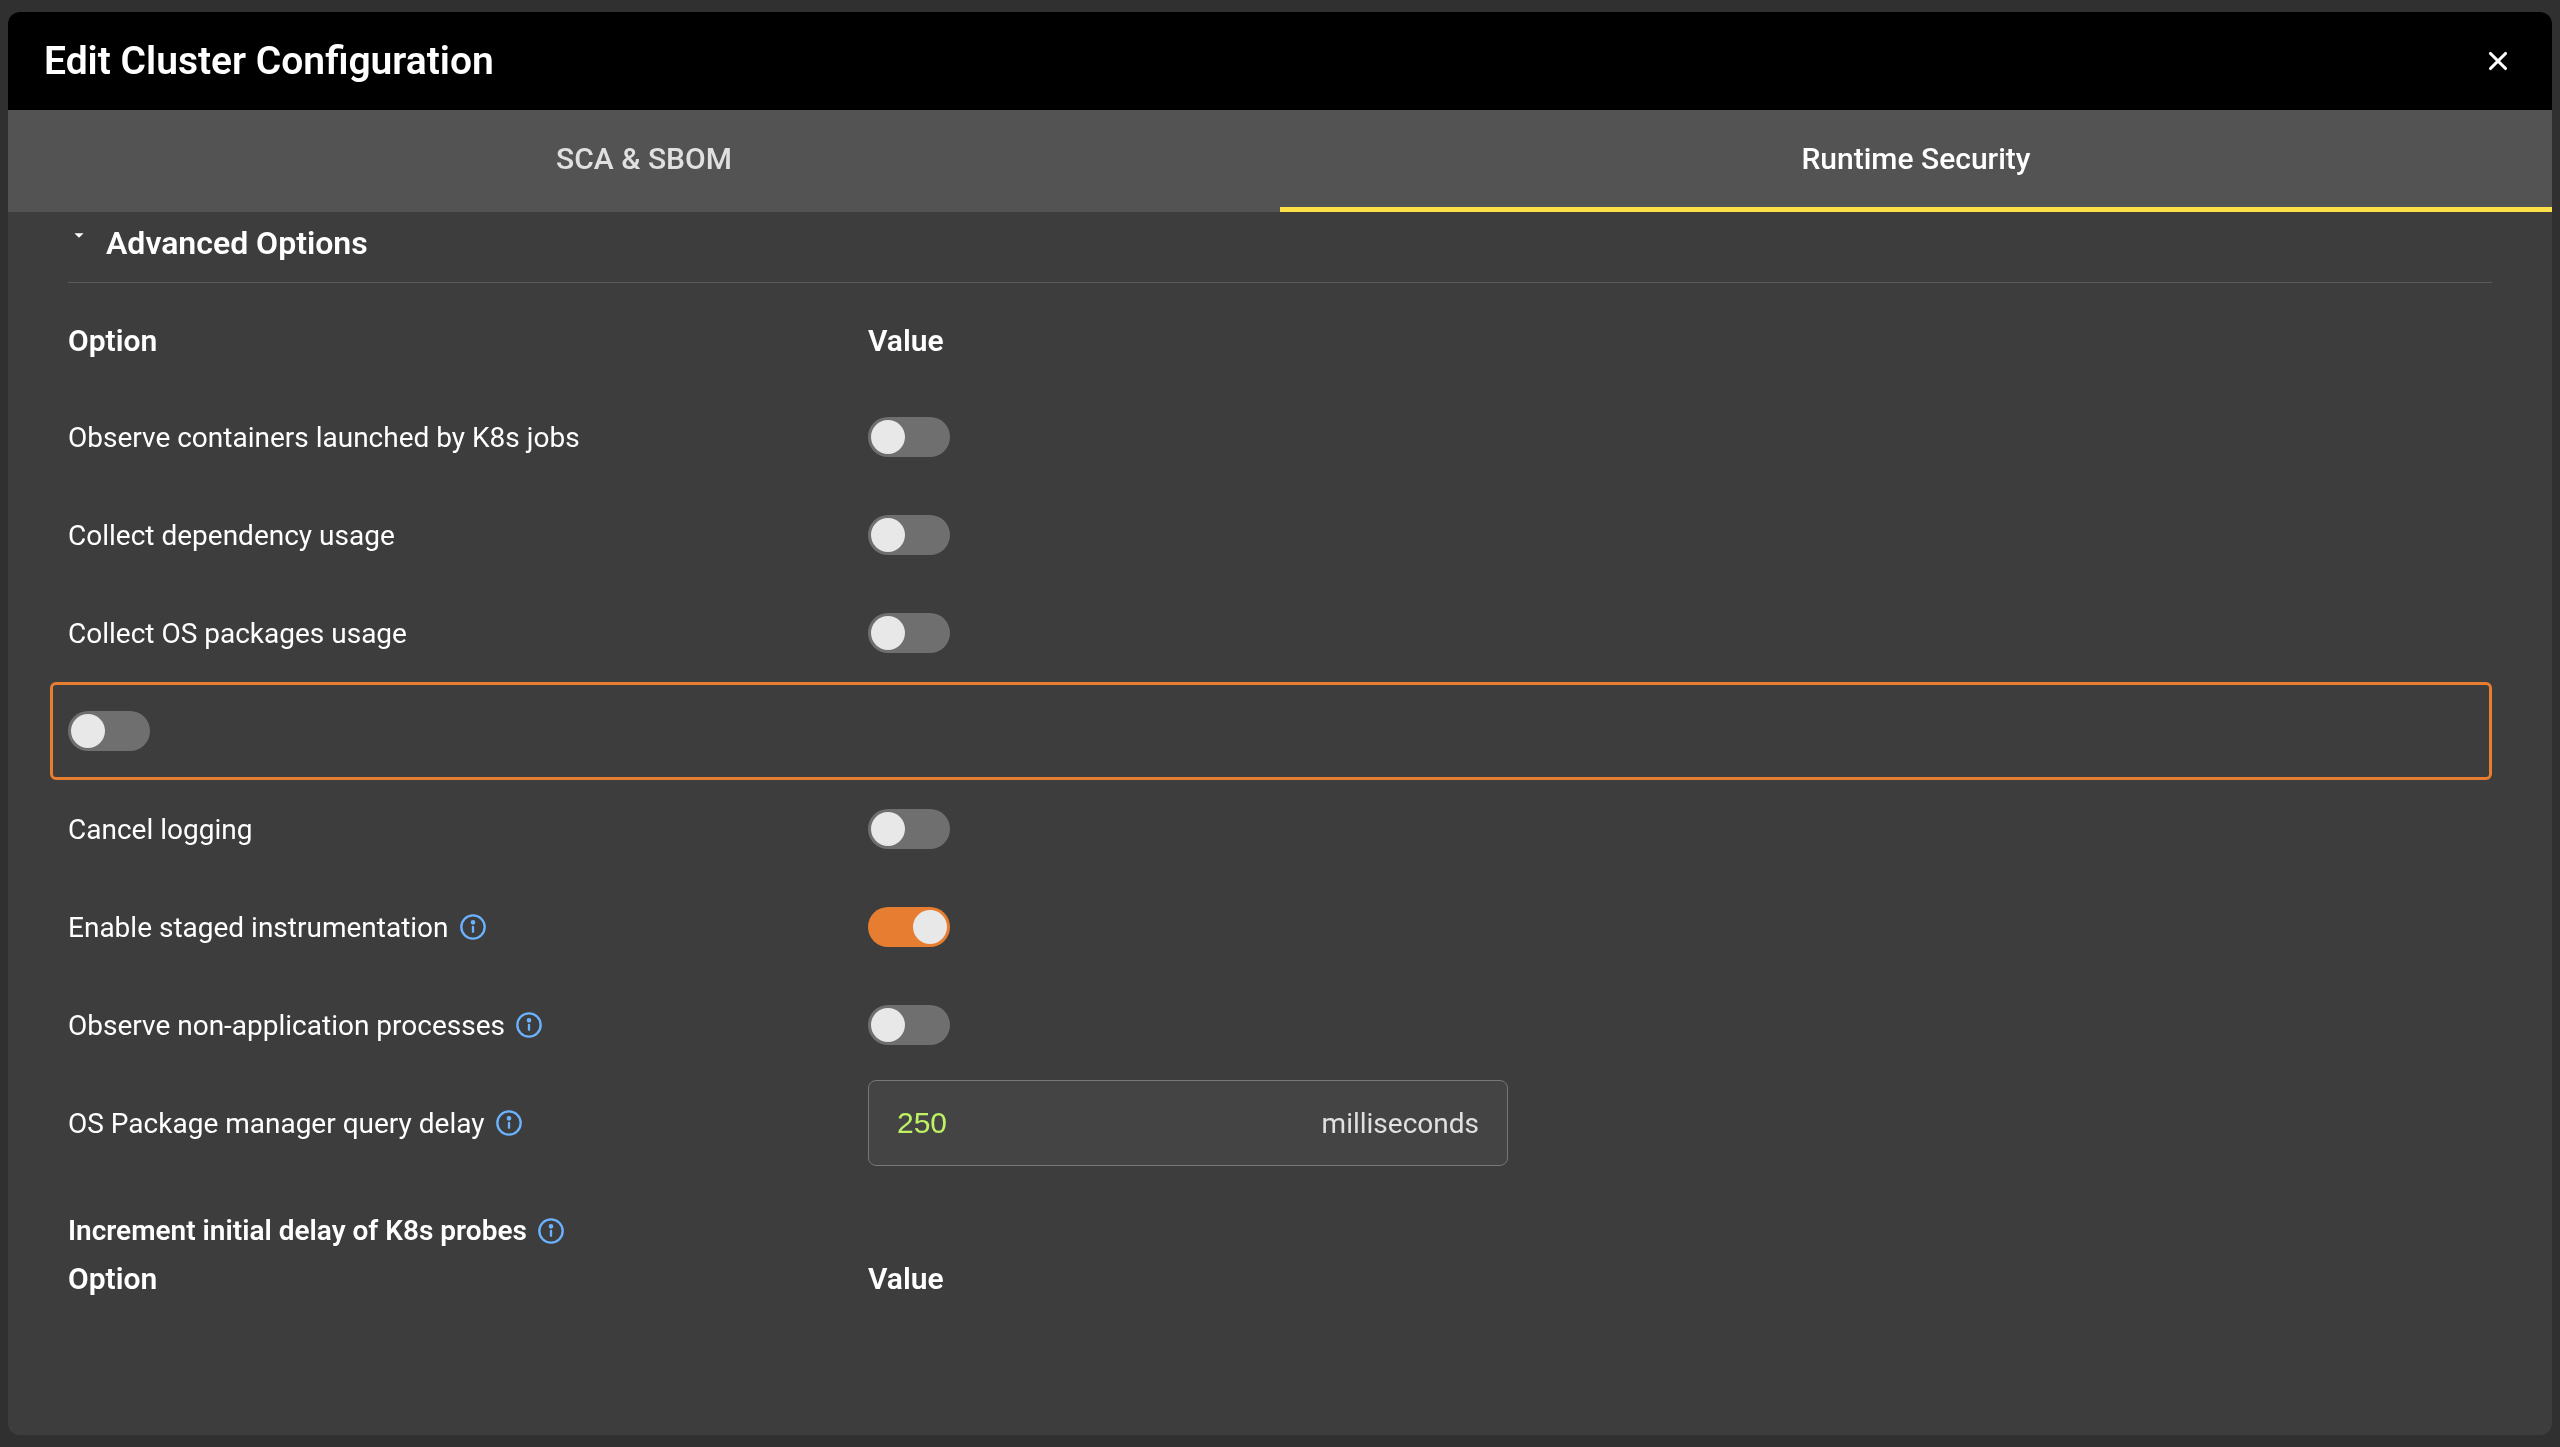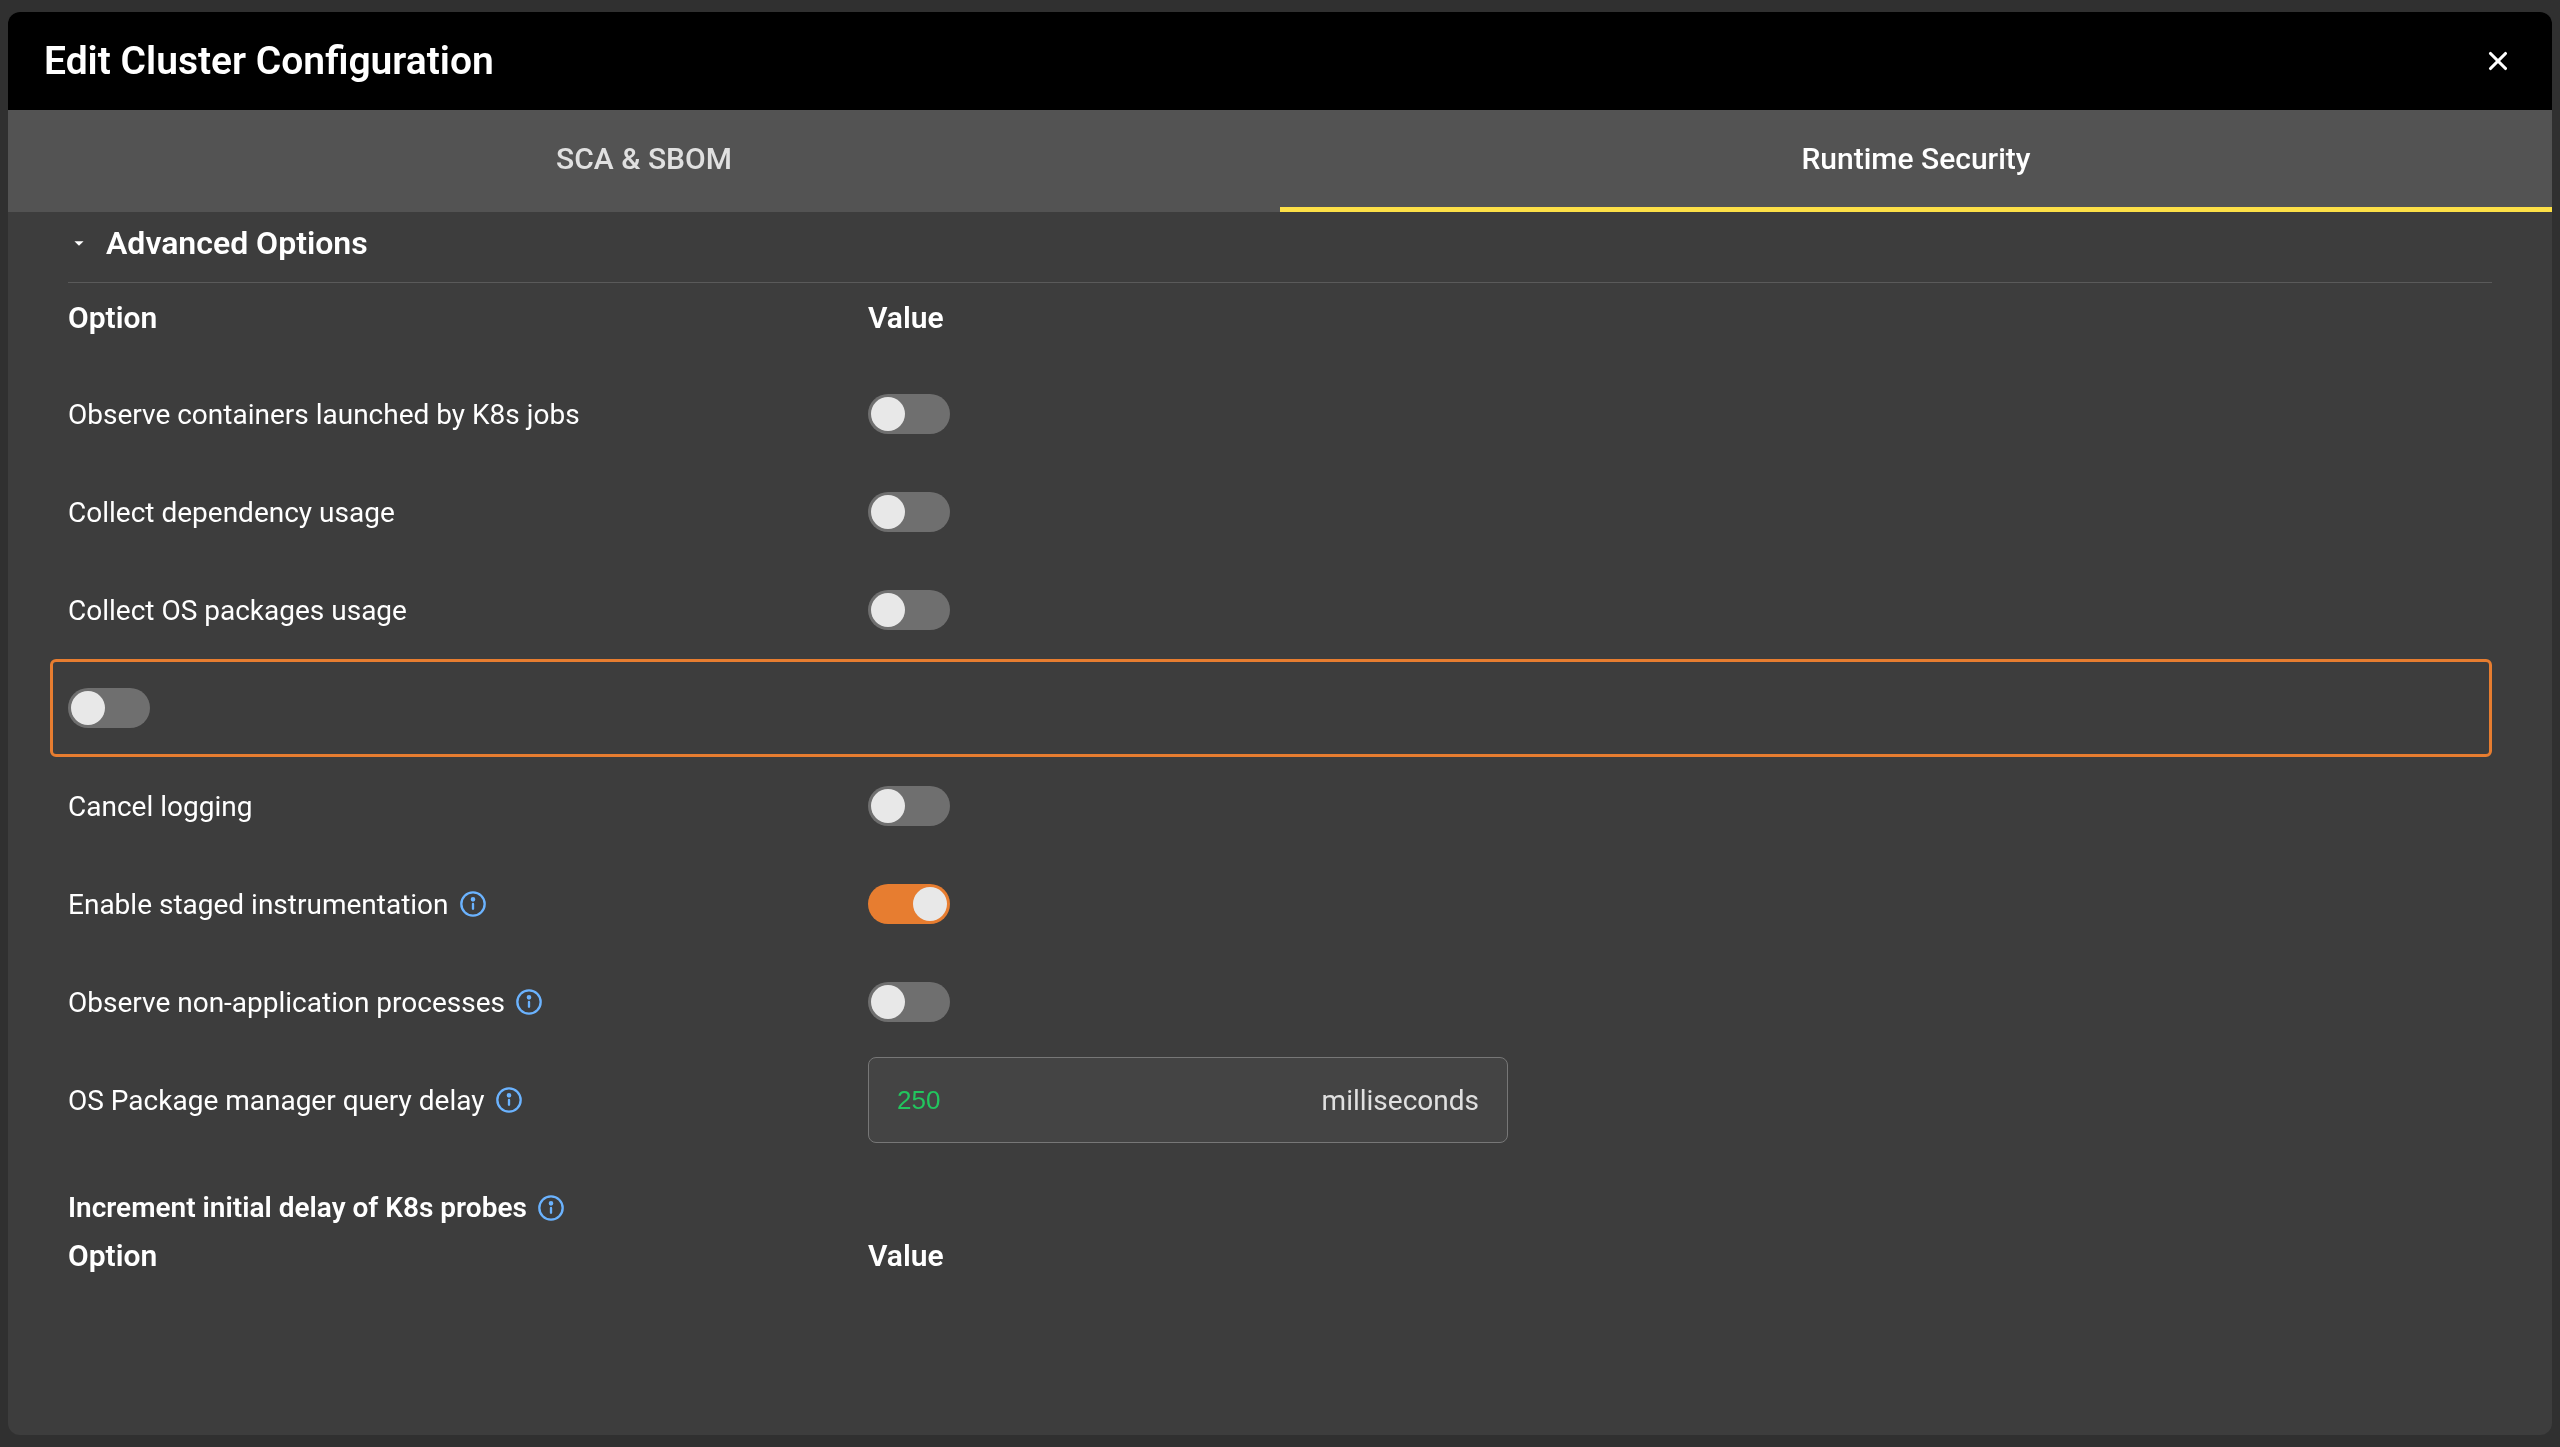--- a/index.html
+++ b/index.html
@@ -71,25 +71,25 @@
       border-bottom: 5px solid #fde047;
       color: #fff;
     }
     .content {
       flex: 1;
       padding: 0 60px 20px 60px;
       overflow: hidden;
     }
     .section-header {
       display: flex;
-      align-items: center;
+      align-items: flex-start;
       gap: 16px;
       padding: 20px 0;
       border-bottom: 1px solid #5a5a5a;
-      margin-bottom: 17px;
+      margin-bottom: 40px;
       margin-top: -8px;
     }
     .chevron {
       width: 22px;
       height: 22px;
     }
     .section-title {
       color: #fff;
       font-size: 32px;
       font-weight: 600;
@@ -169,22 +169,22 @@
       background: #444;
       border: 1px solid #777;
       border-radius: 8px;
       height: 86px;
       padding: 0 28px;
       width: 640px;
     }
     .number-input {
       background: transparent;
       border: none;
-      color: #22c55e;
-      font-size: 26px;
+      color: #bef264;
+      font-size: 30px;
       outline: none;
       width: 340px;
     }
     .unit-label {
       color: #e0e0e0;
       font-size: 28px;
       margin-left: auto;
     }
     .section-subtitle {
       color: #fff;

